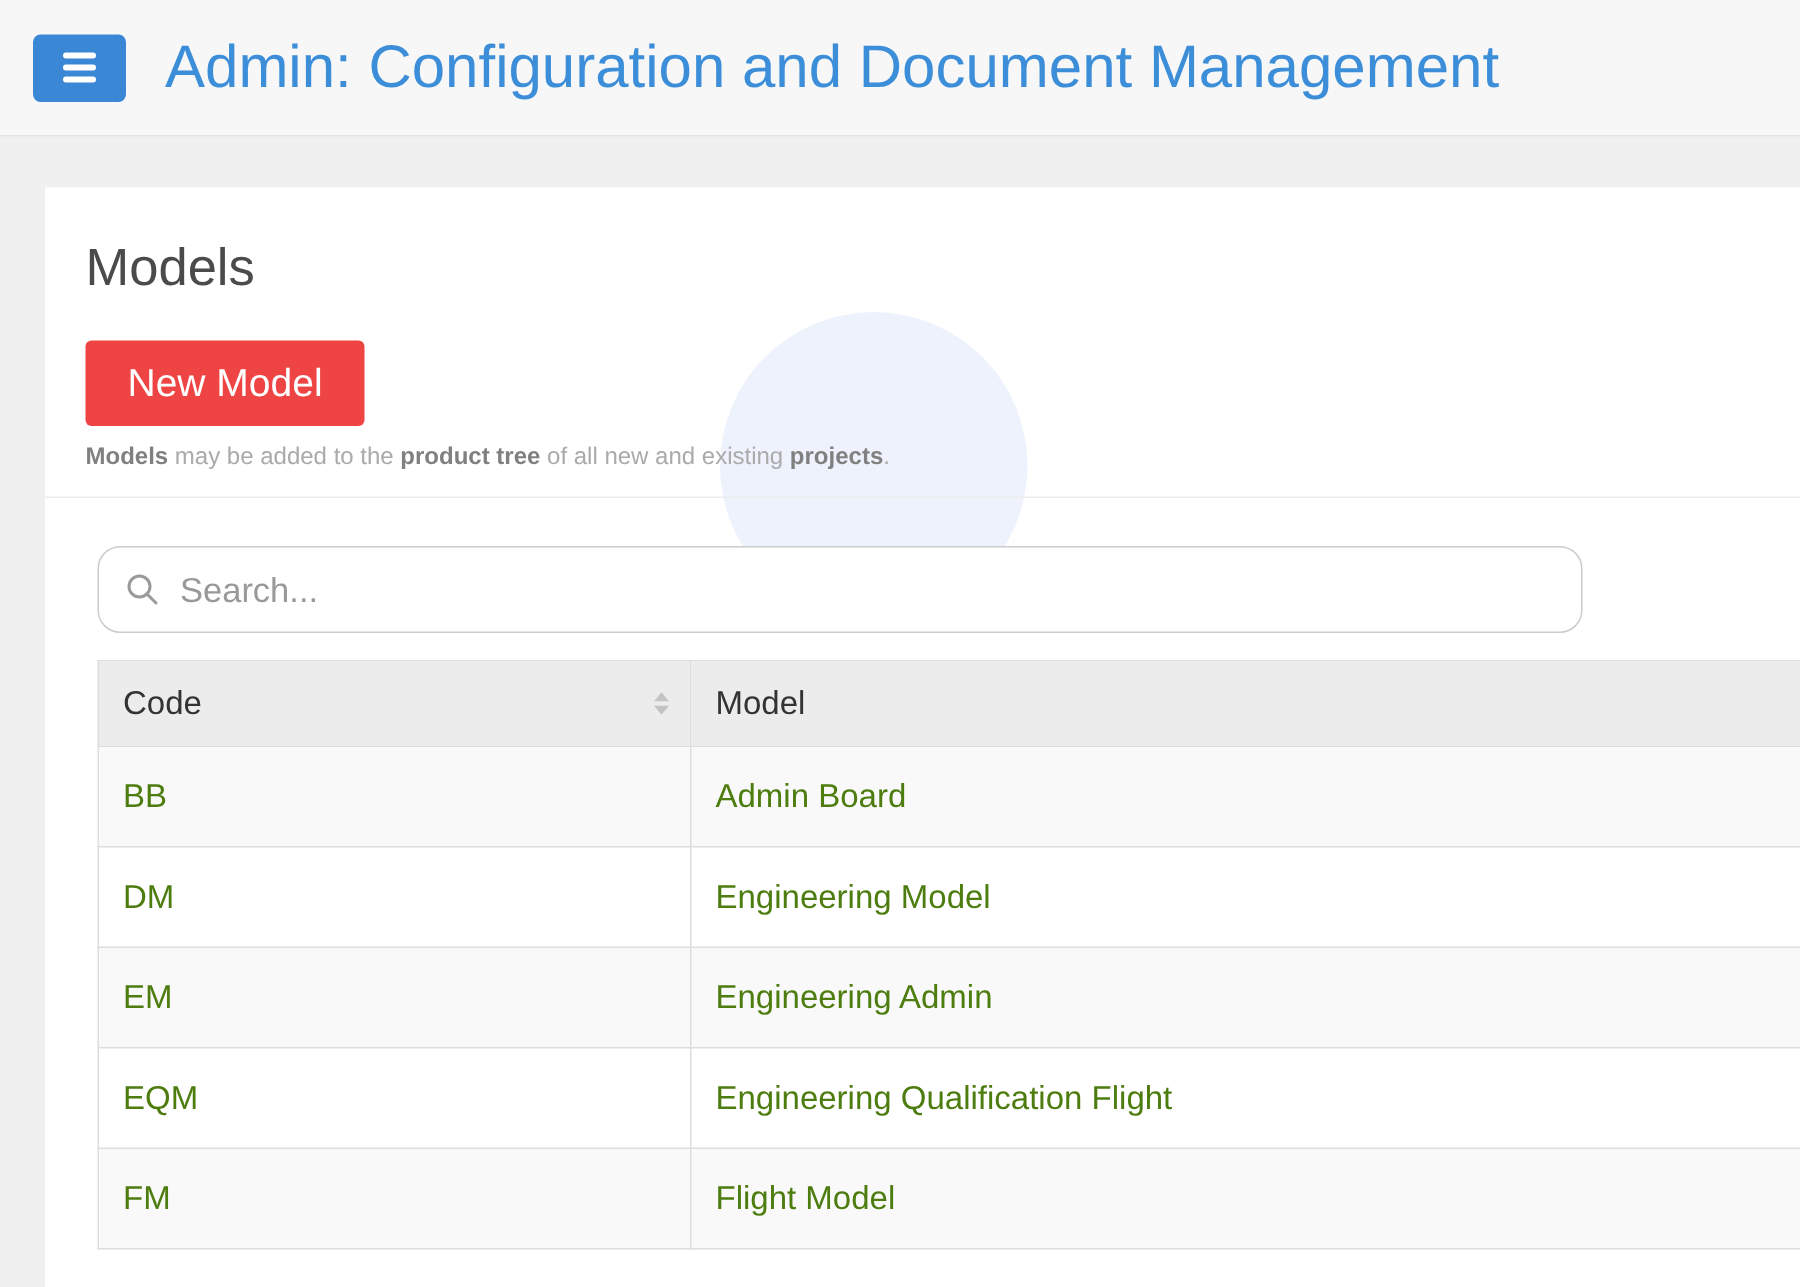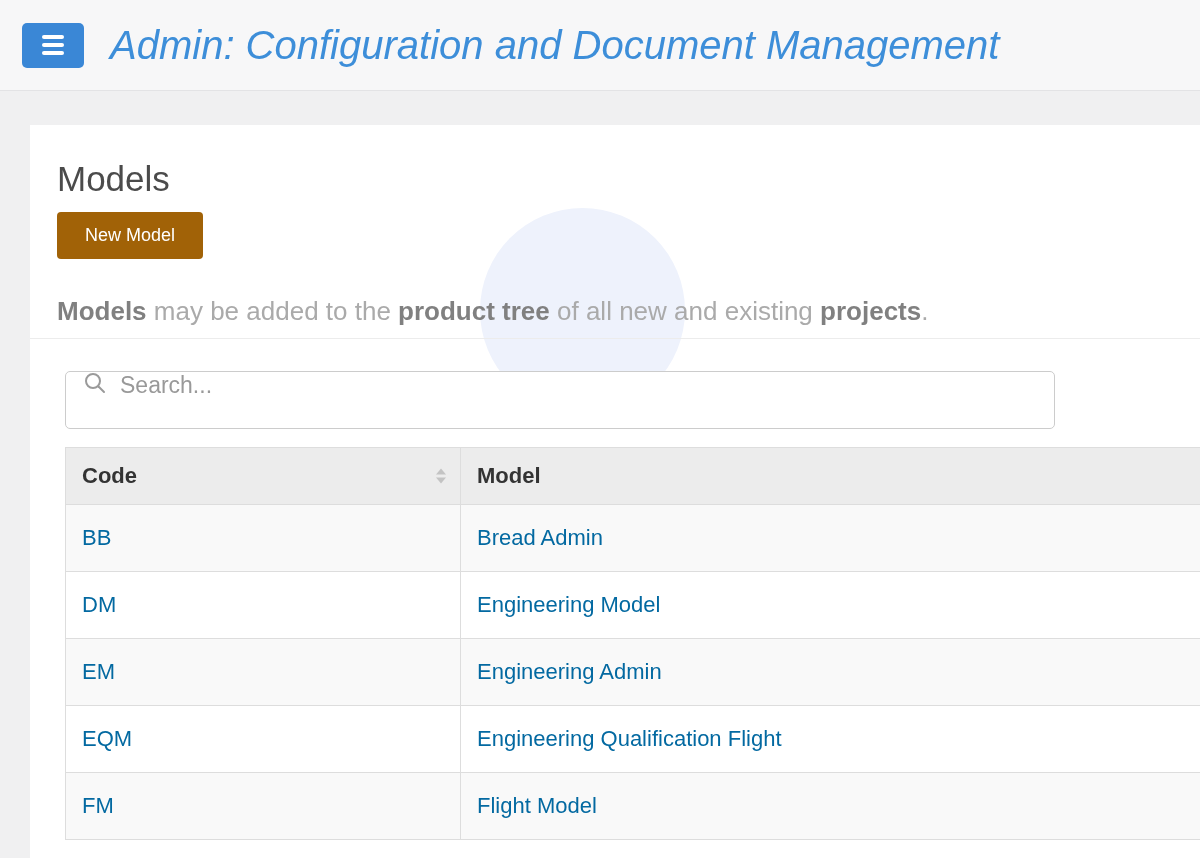--- a/index.html
+++ b/index.html
@@ -6,58 +6,58 @@
   html,body { width:1200px; height:858px; overflow:hidden; background:#f0f0f1;
               font-family:"Liberation Sans", sans-serif; }
 
   
   .topbar { height:91px; background:#f7f7f8; border-bottom:1px solid #e3e3e5;
             display:flex; align-items:center; padding:0 22px; gap:26px; }
   .menu-btn { width:62px; height:45px; background:#3a87d6; border:none; border-radius:5px;
               display:flex; flex-direction:column; justify-content:center; align-items:center;
               gap:4px; cursor:pointer; flex:0 0 auto; }
   .menu-btn .bar { width:22px; height:4px; background:#ffffff; border-radius:2px; }
-  .app-title { color:#3d8ed9; font-size:40px; font-weight:400; white-space:nowrap;font-style:italic; }
+  .app-title { color:#3d8ed9; font-size:40px; font-weight:400; white-space:nowrap; }
 
   
   .card { position:absolute; left:30px; top:125px; width:1170px; height:733px;
           background:#ffffff; overflow:hidden; }
   .deco-circle { position:absolute; left:450px; top:83px; width:205px; height:205px;
                  border-radius:50%; background:#eef2fc; z-index:0; }
 
   .card-top { position:relative; z-index:1; padding:36px 27px 10px 27px;
               border-bottom:1px solid #ececec; }
   .page-heading { font-size:35px; font-weight:400; color:#4b4b4b; line-height:1; }
-  .new-btn { margin-top:16px; display:inline-block; background:#a16207; color:#ffffff;
-             font-size:18px; font-family:"Liberation Sans", sans-serif;
+  .new-btn { margin-top:31px; display:inline-block; background:#ef4444; color:#ffffff;
+             font-size:26px; font-family:"Liberation Sans", sans-serif;
              padding:13px 28px; border:none; border-radius:4px; cursor:pointer; }
-  .descr { margin-top:36px; font-size:26px; color:#aaaaaa; line-height:33px; }
+  .descr { margin-top:4px; font-size:16px; color:#aaaaaa; line-height:33px; }
   .descr strong { color:#808080; font-weight:700; }
 
   .card-body { position:relative; z-index:1; padding:32px 0 0 35px; }
 
   
-  .search-box { width:990px; height:58px; border:1px solid #cccccc; border-radius:5px;
-                background:#ffffff; display:flex; align-items:flex-start; padding:0 18px; }
+  .search-box { width:990px; height:58px; border:1px solid #cccccc; border-radius:15px;
+                background:#ffffff; display:flex; align-items:center; padding:0 18px; }
   .search-box svg { flex:0 0 auto; margin-right:14px; }
   .search-box input { border:none; outline:none; width:100%; font-size:23px; color:#555555;
                       font-family:"Liberation Sans", sans-serif; background:transparent; }
   .search-box input::placeholder { color:#999999; }
 
   
   .models-table { margin-top:18px; border-collapse:collapse; width:1310px; table-layout:fixed;
                   font-size:22px; }
   .models-table th, .models-table td { border:1px solid #dddddd; text-align:left; }
-  .models-table th { background:#ececec; color:#333333; font-weight:700;
+  .models-table th { background:#ececec; color:#333333; font-weight:400;
                      padding:15px 16px; position:relative; }
   .models-table td { padding:20px 16px; }
   .col-code { width:395px; }
   .models-table tbody tr:nth-child(odd)  { background:#f9f9f9; }
   .models-table tbody tr:nth-child(even) { background:#ffffff; }
-  .models-table a { color:#0369a1; text-decoration:none; cursor:pointer; }
+  .models-table a { color:#4d7c0f; text-decoration:none; cursor:pointer; }
 
   .sort { position:absolute; right:14px; top:50%; transform:translateY(-50%);
           display:flex; flex-direction:column; gap:3px; }
   .sort .up   { width:0; height:0; border-left:5px solid transparent;
                 border-right:5px solid transparent; border-bottom:6px solid #c3c3c3; }
   .sort .down { width:0; height:0; border-left:5px solid transparent;
                 border-right:5px solid transparent; border-top:6px solid #c3c3c3; }
 </style>
 </head>
 <body>
@@ -101,21 +101,21 @@
             </span>
           </th>
           <th>
             <span>Model</span>
           </th>
         </tr>
       </thead>
       <tbody>
         <tr>
           <td><a>BB</a></td>
-          <td><a>Bread Admin</a></td>
+          <td><a>Admin Board</a></td>
         </tr>
         <tr>
           <td><a>DM</a></td>
           <td><a>Engineering Model</a></td>
         </tr>
         <tr>
           <td><a>EM</a></td>
           <td><a>Engineering Admin</a></td>
         </tr>
         <tr>

